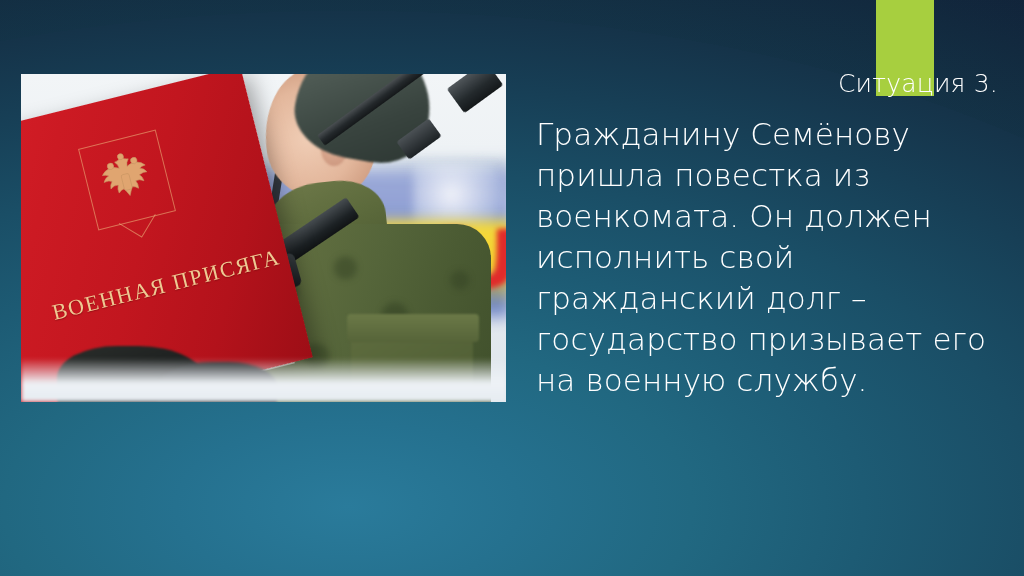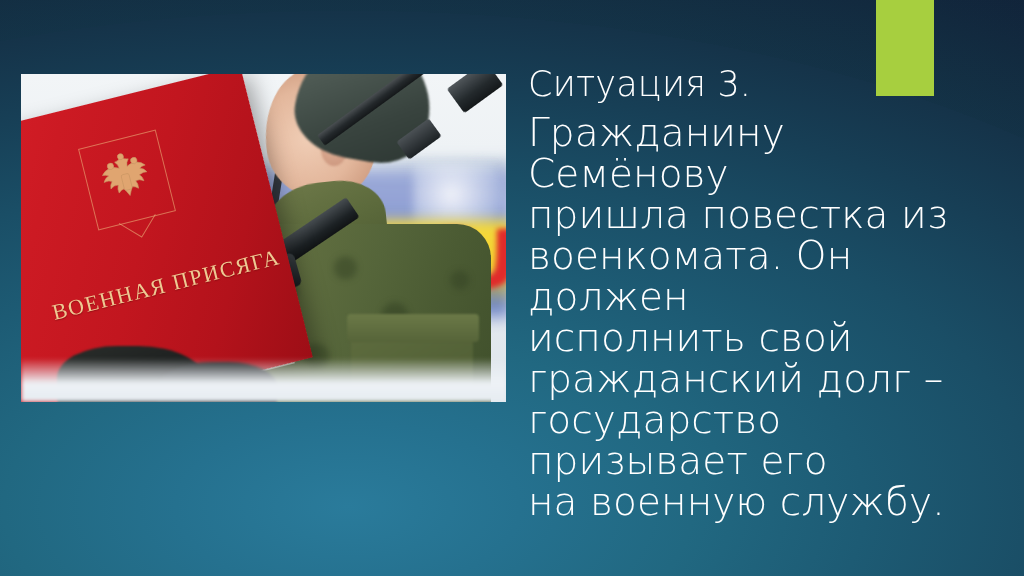--- a/index.html
+++ b/index.html
@@ -367,33 +367,34 @@
   #textcol {
     position: absolute;
     left: 528px;
     top: 62px;
     width: 470px;
   }
   #textcol .title {
     color: #ffffff;
     font-family: "DejaVu Sans", sans-serif;
     font-weight: 300;
-    font-size: 35px;
+    font-size: 25px;
     line-height: 44px;
     letter-spacing: .2px;
     margin: 0 0 6px 0;
+    text-align: right;
   }
   #textcol .body {
     color: #ffffff;
     font-family: "DejaVu Sans", sans-serif;
     font-weight: 300;
-    font-size: 39px;
+    font-size: 31px;
     line-height: 41px;
     letter-spacing: .1px;
-    margin: 0;
+    margin: 8px;
     white-space: pre-line;
   }
 </style>
 </head>
 <body>
 
 <div id="slide">
 
   <div id="photo">
     <div class="scene"></div>

